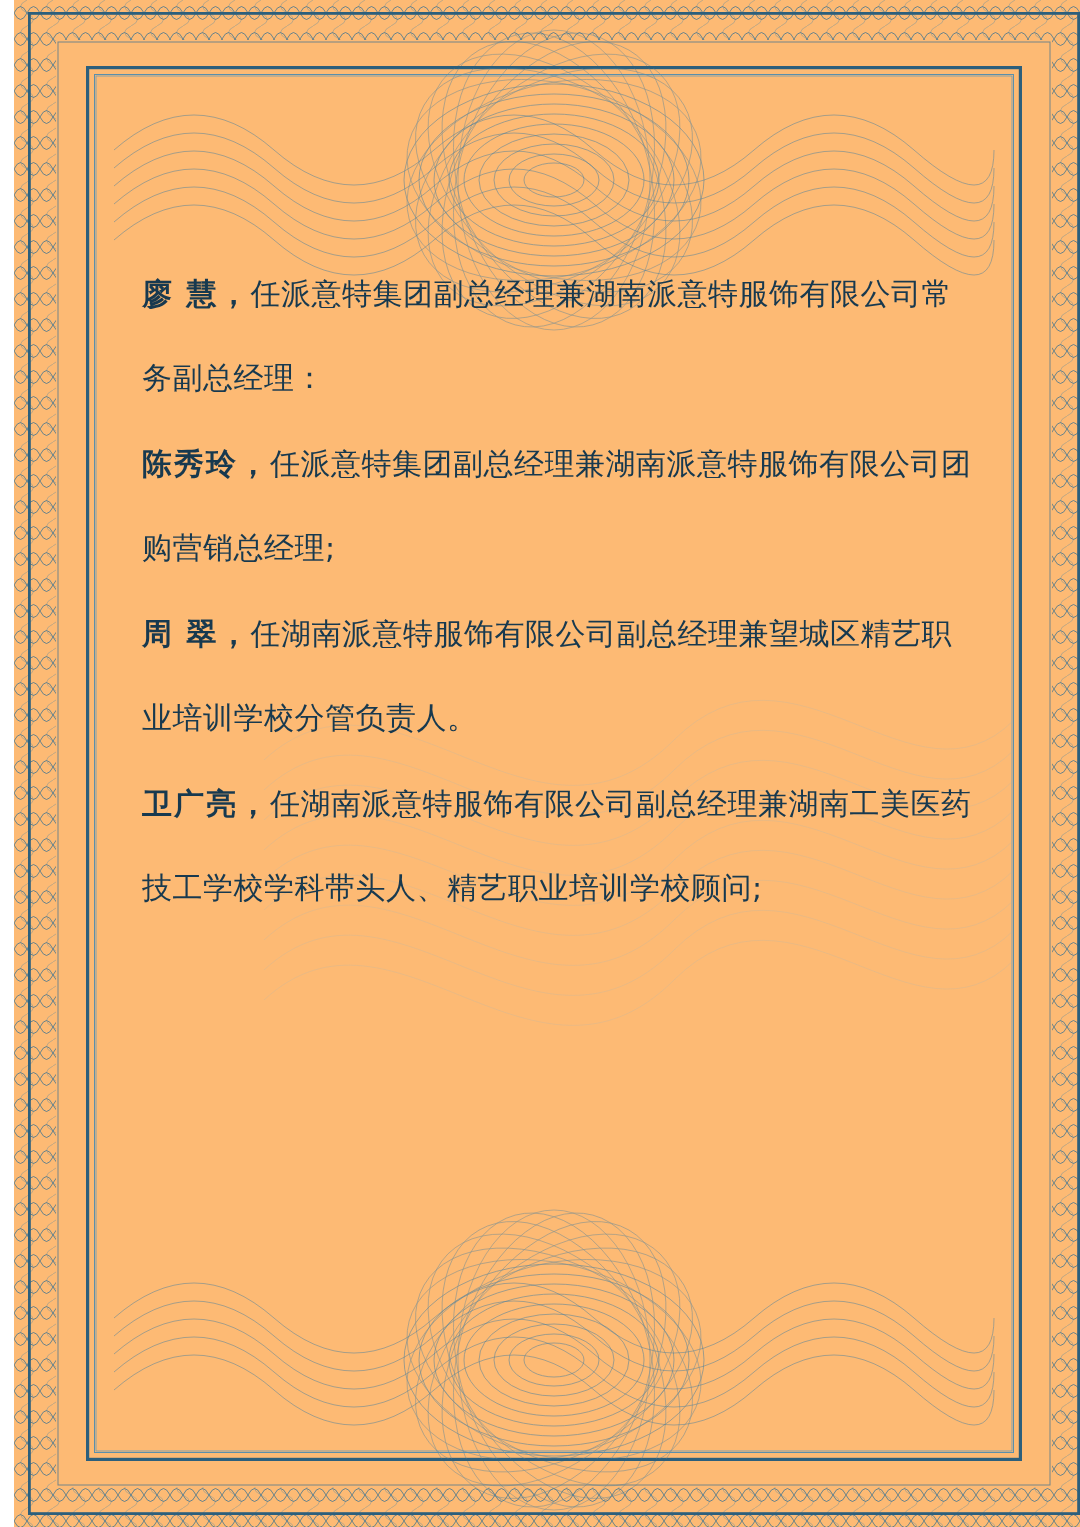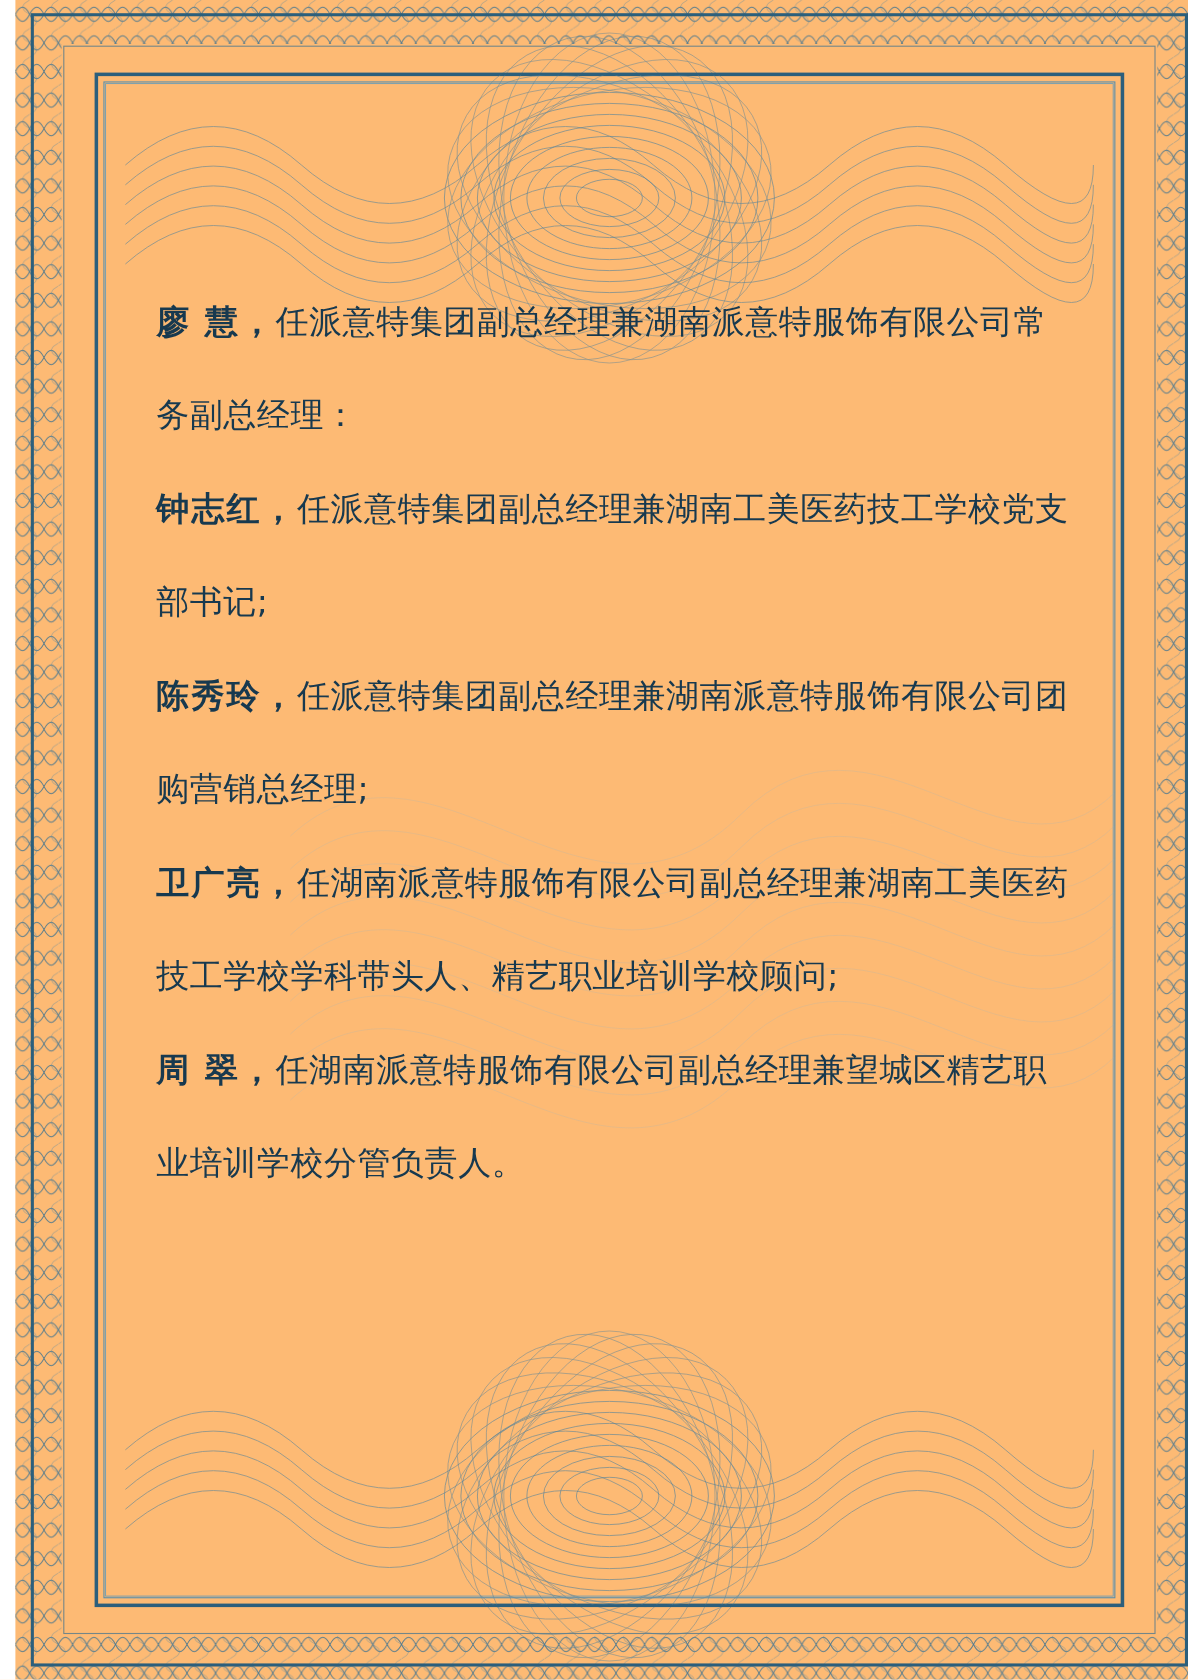--- a/index.html
+++ b/index.html
@@ -195,19 +195,18 @@
       <path d="M250,1000 C380,880 520,1120 660,980 C780,860 900,1060 1000,960"></path>
     </g>
   </svg>
 
   <div class="border-outer"></div>
   <div class="border-inner"></div>
   <div class="border-inner2"></div>
 
   <div class="content">
     <p class="para"><span class="nm">廖 慧，</span><span>任派意特集团副总经理兼湖南派意特服饰有限公司常务副总经理：</span></p>
-    <p class="para"><span class="nm">钟志红，</span><span>任派意特集团副总经理兼湖南工美医药技工学校党支部书记;</span></p>
     <p class="para"><span class="nm">陈秀玲，</span><span>任派意特集团副总经理兼湖南派意特服饰有限公司团购营销总经理;</span></p>
+    <p class="para"><span class="nm">周 翠，</span><span>任湖南派意特服饰有限公司副总经理兼望城区精艺职业培训学校分管负责人。</span></p>
     <p class="para"><span class="nm">卫广亮，</span><span>任湖南派意特服饰有限公司副总经理兼湖南工美医药技工学校学科带头人、精艺职业培训学校顾问;</span></p>
-    <p class="para"><span class="nm">周 翠，</span><span>任湖南派意特服饰有限公司副总经理兼望城区精艺职业培训学校分管负责人。</span></p>
   </div>
 
 </div>
 
 </body></html>

